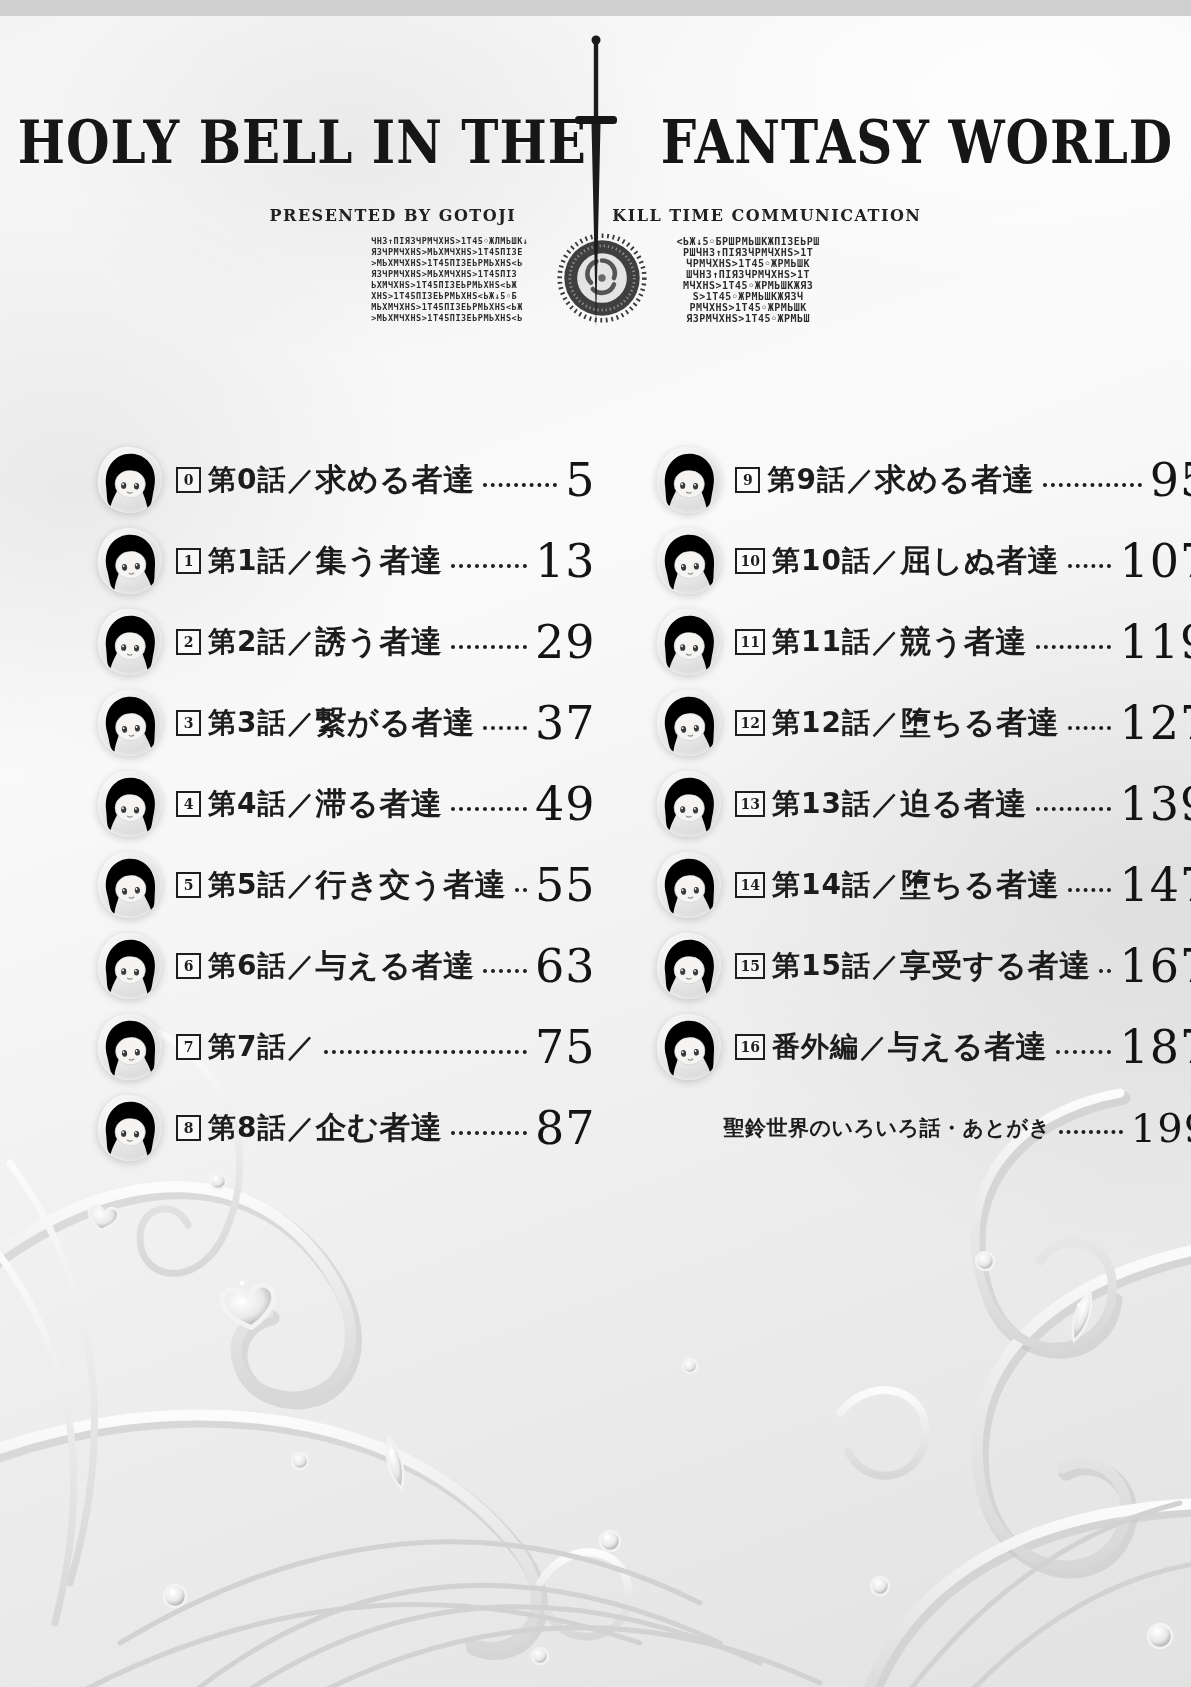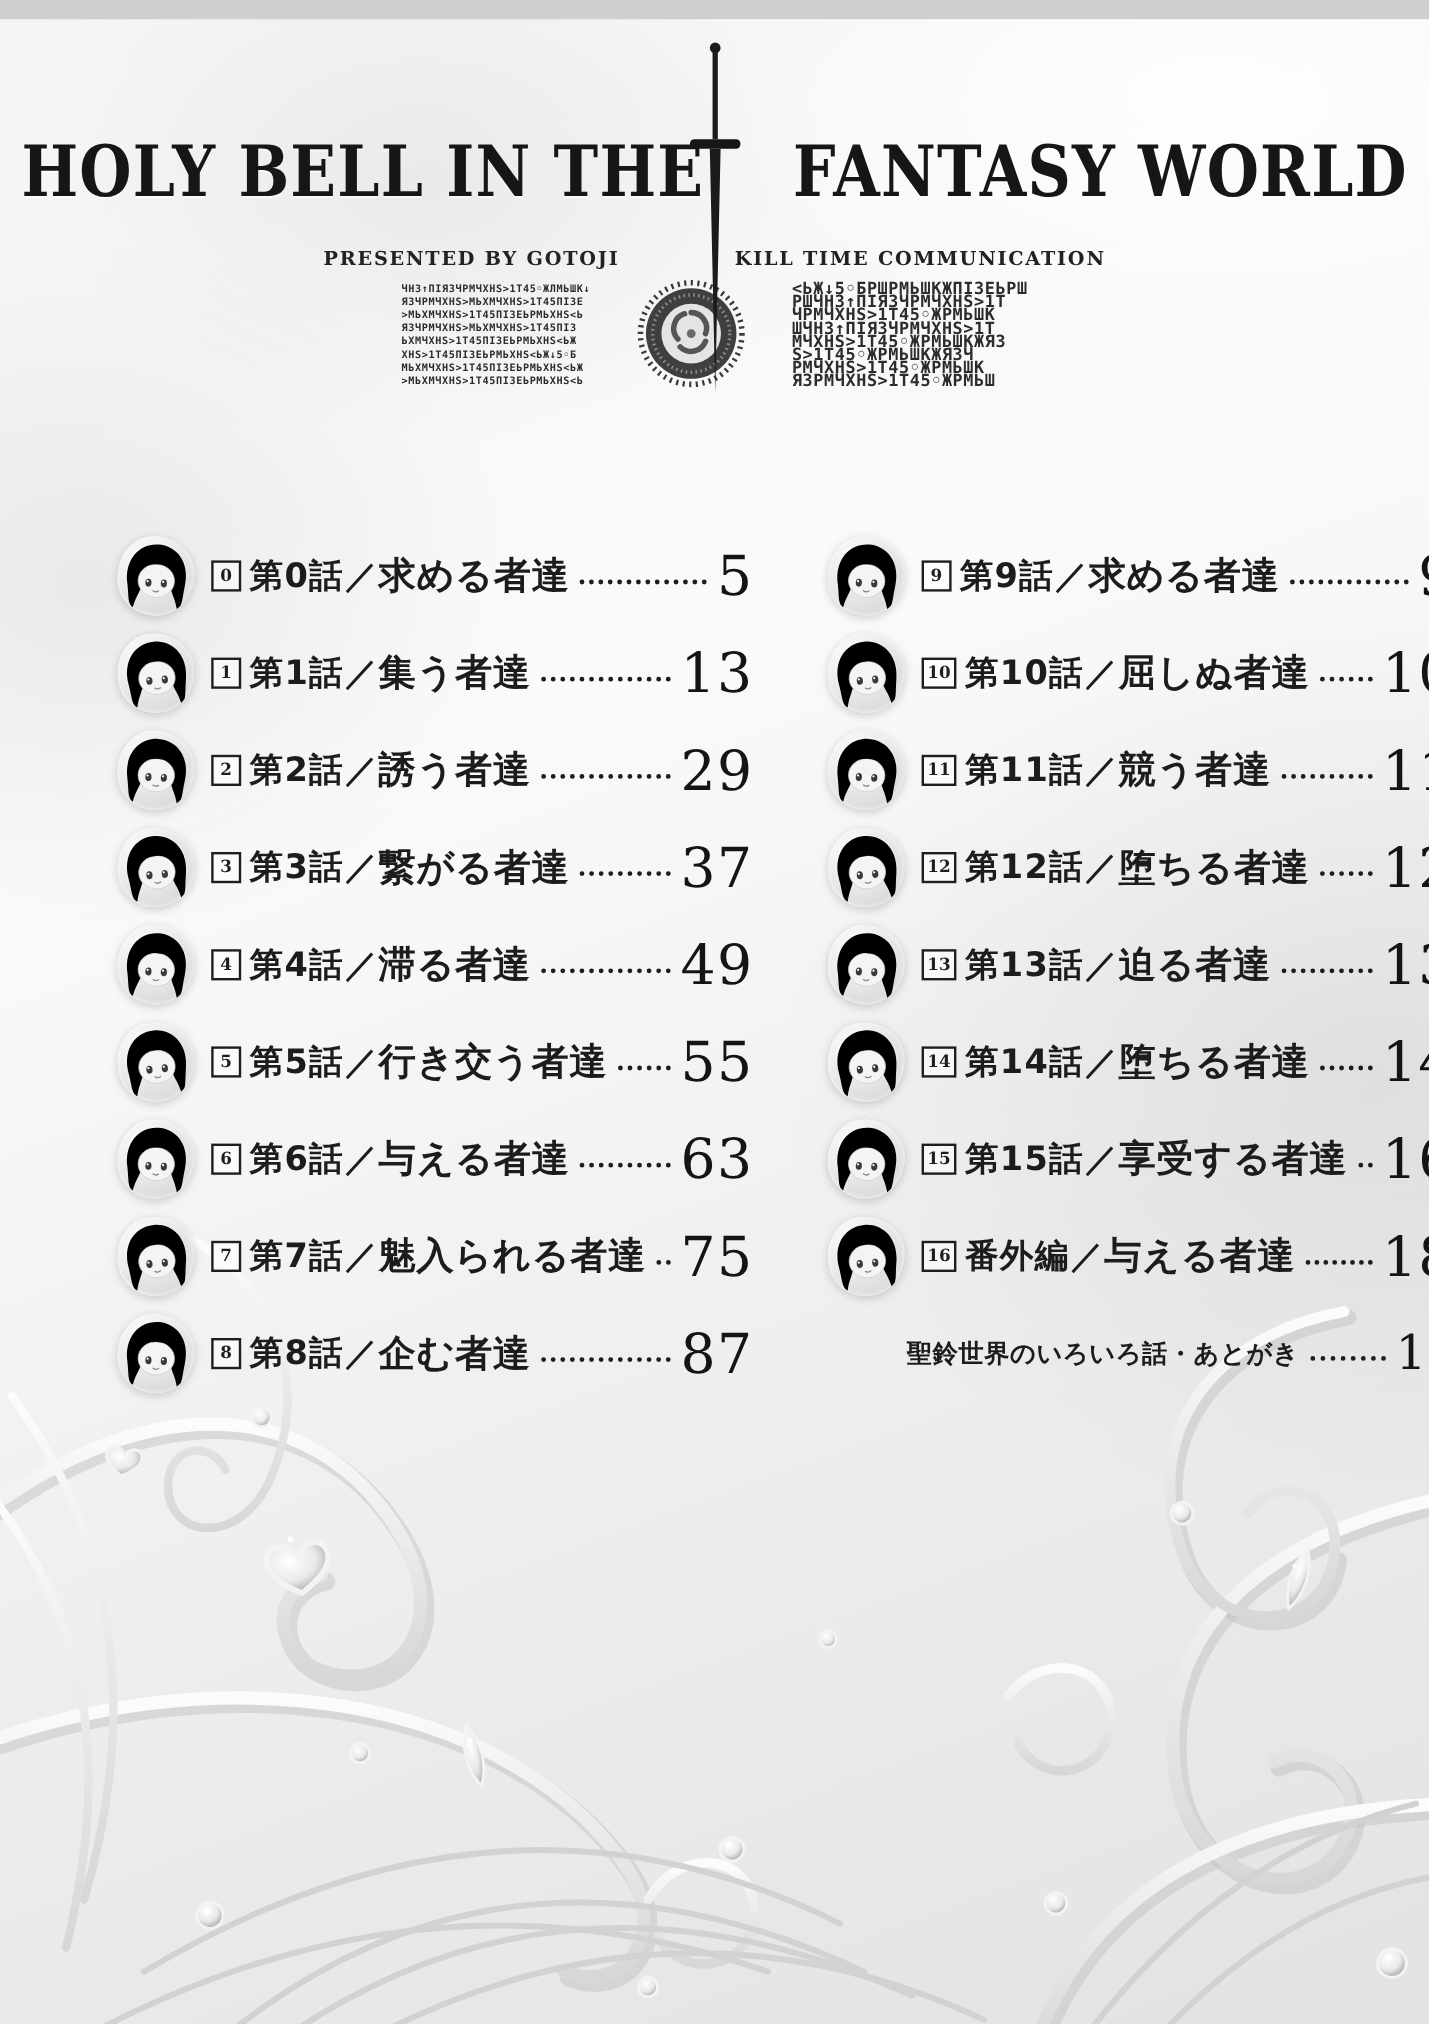--- a/index.html
+++ b/index.html
@@ -31,28 +31,28 @@
   }
   .sword{position:absolute;left:50%;top:18px;transform:translateX(-50%);z-index:3;}
   .credit-row{
     position:absolute;top:190px;left:0;width:100%;
     display:flex;justify-content:center;gap:96px;
     font-family:"DejaVu Serif",serif;font-weight:700;
     font-size:16px;letter-spacing:1.5px;color:#222;white-space:nowrap;
   }
   .rune-row{
     position:absolute;top:220px;left:0;width:100%;
-    display:flex;justify-content:center;align-items:flex-start;gap:38px;
+    display:flex;justify-content:center;align-items:flex-start;gap:28px;
   }
   .rune-block{
     font-family:"DejaVu Sans Mono",monospace;
     font-size:8.5px;line-height:11px;letter-spacing:.5px;
     font-weight:700;color:#2c2c2c;white-space:nowrap;
   }
-  .rune-block.right{font-size:14px;}
+  .rune-block.right{font-size:10px;text-align:center;}
   .emblem{margin-top:-4px;}
   .contents-heading{
     position:absolute;top:316px;left:0;width:100%;
     text-align:center;
     font-family:"DejaVu Serif",serif;font-weight:500;
     font-size:35px;letter-spacing:36px;text-indent:36px;color:#222;
   }
 
   
   .toc{
@@ -367,21 +367,20 @@
   <div class="chapter-row">
     <div class="portrait tone-light">
       <svg>
                 <use href="#chibi-face"></use>
               </svg>
     </div>
     <div class="entry-main">
       <span class="num-box">7</span>
       <span class="ch-label">第7話</span>
       <span class="ch-sep">／</span>
-      <span class="ch-title">魅入られる者達</span>
       <span class="leader"></span>
       <span class="page-num">75</span>
     </div>
   </div>
 
   <div class="chapter-row">
     <div class="portrait tone-light">
       <svg>
                 <use href="#chibi-face"></use>
               </svg>

